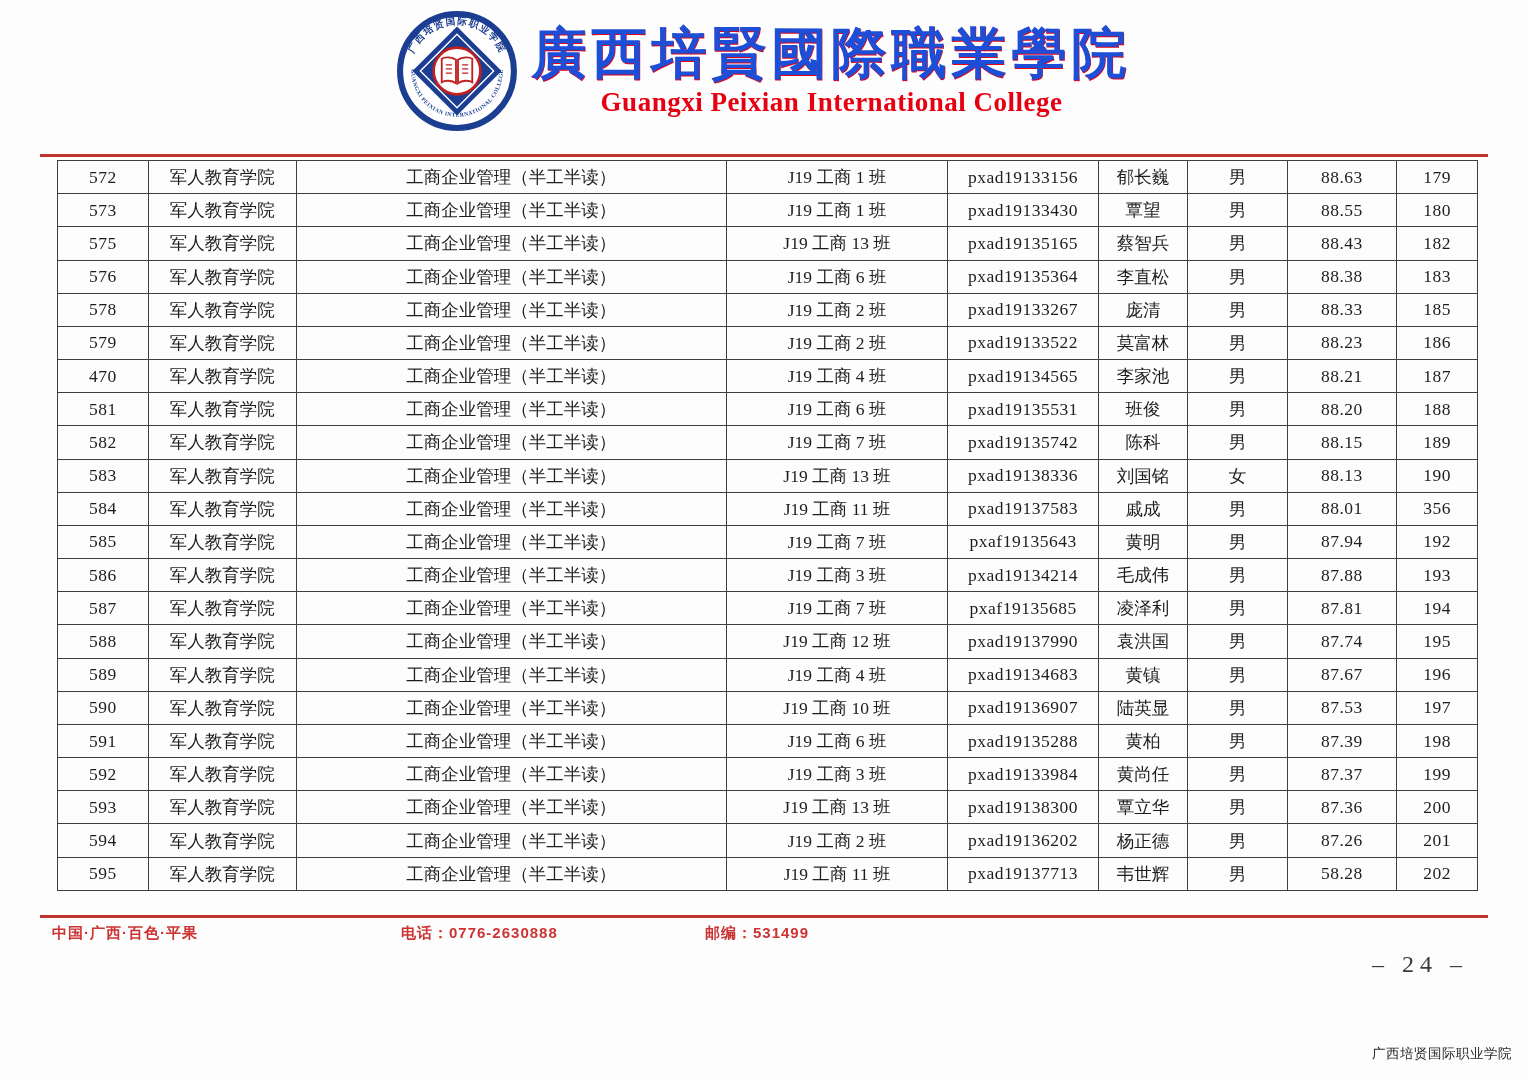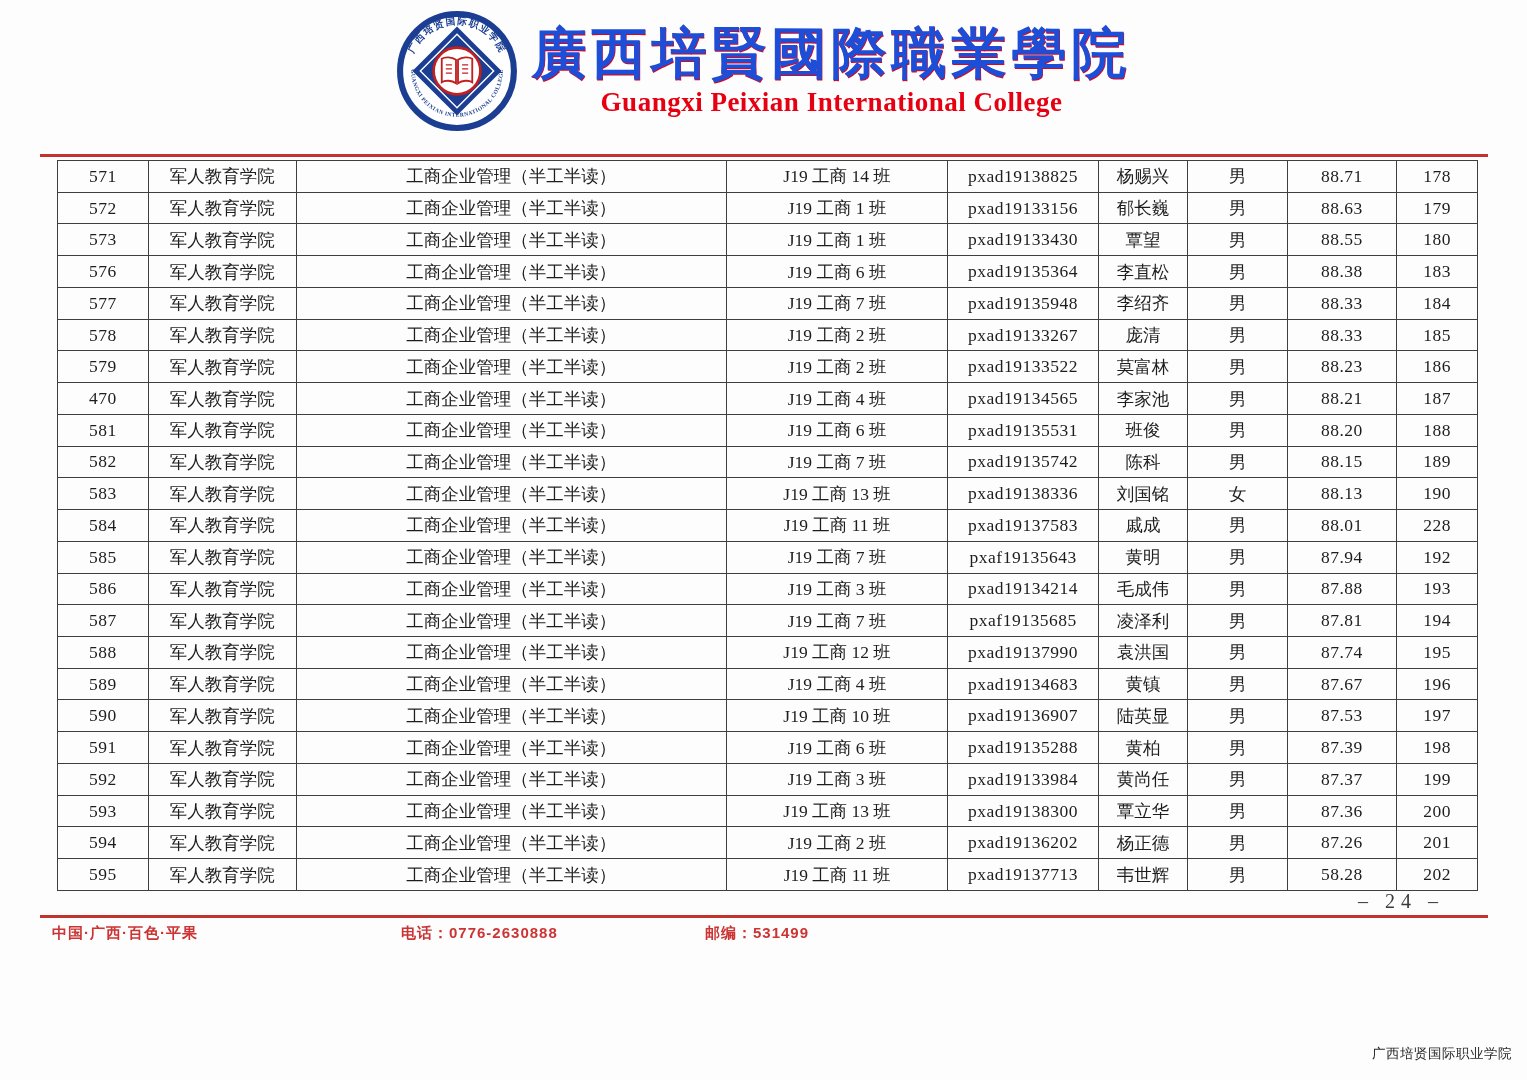--- a/index.html
+++ b/index.html
@@ -44,22 +44,22 @@
   td.c-score, td.c-rank, td.c-no, td.c-id { letter-spacing:0.5px; }
   
   .footer-item {
     position:absolute; top:924px; font-size:15px; font-weight:bold;
     color:#cc3333; font-family:"Liberation Sans", sans-serif; letter-spacing:1px;
   }
   .f-address { left:52px; }
   .f-phone { left:372px;padding-left:29px; }
   .f-postcode { left:705px; }
   .page-number {
-    position:absolute; left:1358px; top:890px; width:110px;
-    font-size:20px; color:#3a3a3a; text-align:left; letter-spacing:6px;
+    position:absolute; left:1358px; top:951px; width:110px;
+    font-size:24px; color:#3a3a3a; text-align:right; letter-spacing:6px;
   }
   .corner-note {
     position:absolute; left:1372px; top:1045px;
     font-size:13.5px; color:#2a2a2a;
     font-family:"Liberation Sans", sans-serif; letter-spacing:0.5px;
   }
 </style>
 </head>
 <body>
 
@@ -105,31 +105,20 @@
         <col style="width:10.4%">
         <col style="width:30.3%">
       <col style="width:15.6%">
         <col style="width:10.6%">
         <col style="width:6.3%">
       <col style="width:7.0%">
         <col style="width:7.7%">
         <col style="width:5.7%">
     </colgroup>
     <tbody>
-    <tr>
-      <td class="c-no">571</td>
-      <td class="c-col">军人教育学院</td>
-      <td class="c-major">工商企业管理（半工半读）</td>
-      <td class="c-class">J19 工商 14 班</td>
-      <td class="c-id">pxad19138825</td>
-      <td class="c-name">杨赐兴</td>
-      <td class="c-sex">男</td>
-      <td class="c-score">88.71</td>
-      <td class="c-rank">178</td>
-    </tr>
 
     <tr>
       <td class="c-no">572</td>
       <td class="c-col">军人教育学院</td>
       <td class="c-major">工商企业管理（半工半读）</td>
       <td class="c-class">J19 工商 1 班</td>
       <td class="c-id">pxad19133156</td>
       <td class="c-name">郁长巍</td>
       <td class="c-sex">男</td>
       <td class="c-score">88.63</td>
@@ -142,44 +131,44 @@
       <td class="c-major">工商企业管理（半工半读）</td>
       <td class="c-class">J19 工商 1 班</td>
       <td class="c-id">pxad19133430</td>
       <td class="c-name">覃望</td>
       <td class="c-sex">男</td>
       <td class="c-score">88.55</td>
       <td class="c-rank">180</td>
     </tr>
 
 
+    <tr>
+      <td class="c-no">575</td>
+      <td class="c-col">军人教育学院</td>
+      <td class="c-major">工商企业管理（半工半读）</td>
+      <td class="c-class">J19 工商 13 班</td>
+      <td class="c-id">pxad19135165</td>
+      <td class="c-name">蔡智兵</td>
+      <td class="c-sex">男</td>
+      <td class="c-score">88.43</td>
+      <td class="c-rank">182</td>
+    </tr>
 
     <tr>
       <td class="c-no">576</td>
       <td class="c-col">军人教育学院</td>
       <td class="c-major">工商企业管理（半工半读）</td>
       <td class="c-class">J19 工商 6 班</td>
       <td class="c-id">pxad19135364</td>
       <td class="c-name">李直松</td>
       <td class="c-sex">男</td>
       <td class="c-score">88.38</td>
       <td class="c-rank">183</td>
     </tr>
 
-    <tr>
-      <td class="c-no">577</td>
-      <td class="c-col">军人教育学院</td>
-      <td class="c-major">工商企业管理（半工半读）</td>
-      <td class="c-class">J19 工商 7 班</td>
-      <td class="c-id">pxad19135948</td>
-      <td class="c-name">李绍齐</td>
-      <td class="c-sex">男</td>
-      <td class="c-score">88.33</td>
-      <td class="c-rank">184</td>
-    </tr>
 
     <tr>
       <td class="c-no">578</td>
       <td class="c-col">军人教育学院</td>
       <td class="c-major">工商企业管理（半工半读）</td>
       <td class="c-class">J19 工商 2 班</td>
       <td class="c-id">pxad19133267</td>
       <td class="c-name">庞清</td>
       <td class="c-sex">男</td>
       <td class="c-score">88.33</td>
@@ -248,21 +237,21 @@
 
     <tr>
       <td class="c-no">584</td>
       <td class="c-col">军人教育学院</td>
       <td class="c-major">工商企业管理（半工半读）</td>
       <td class="c-class">J19 工商 11 班</td>
       <td class="c-id">pxad19137583</td>
       <td class="c-name">戚成</td>
       <td class="c-sex">男</td>
       <td class="c-score">88.01</td>
-      <td class="c-rank">228</td>
+      <td class="c-rank">356</td>
     </tr>
 
     <tr>
       <td class="c-no">585</td>
       <td class="c-col">军人教育学院</td>
       <td class="c-major">工商企业管理（半工半读）</td>
       <td class="c-class">J19 工商 7 班</td>
       <td class="c-id">pxaf19135643</td>
       <td class="c-name">黄明</td>
       <td class="c-sex">男</td>

